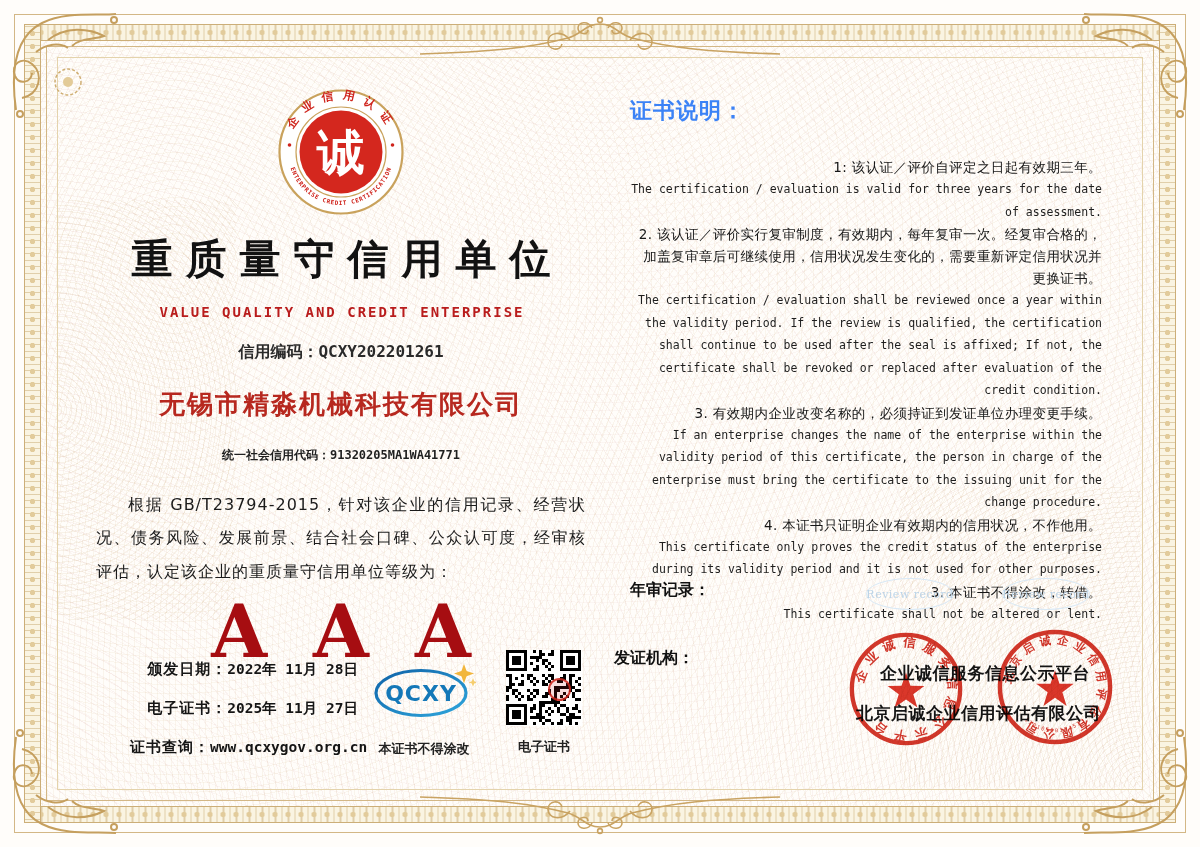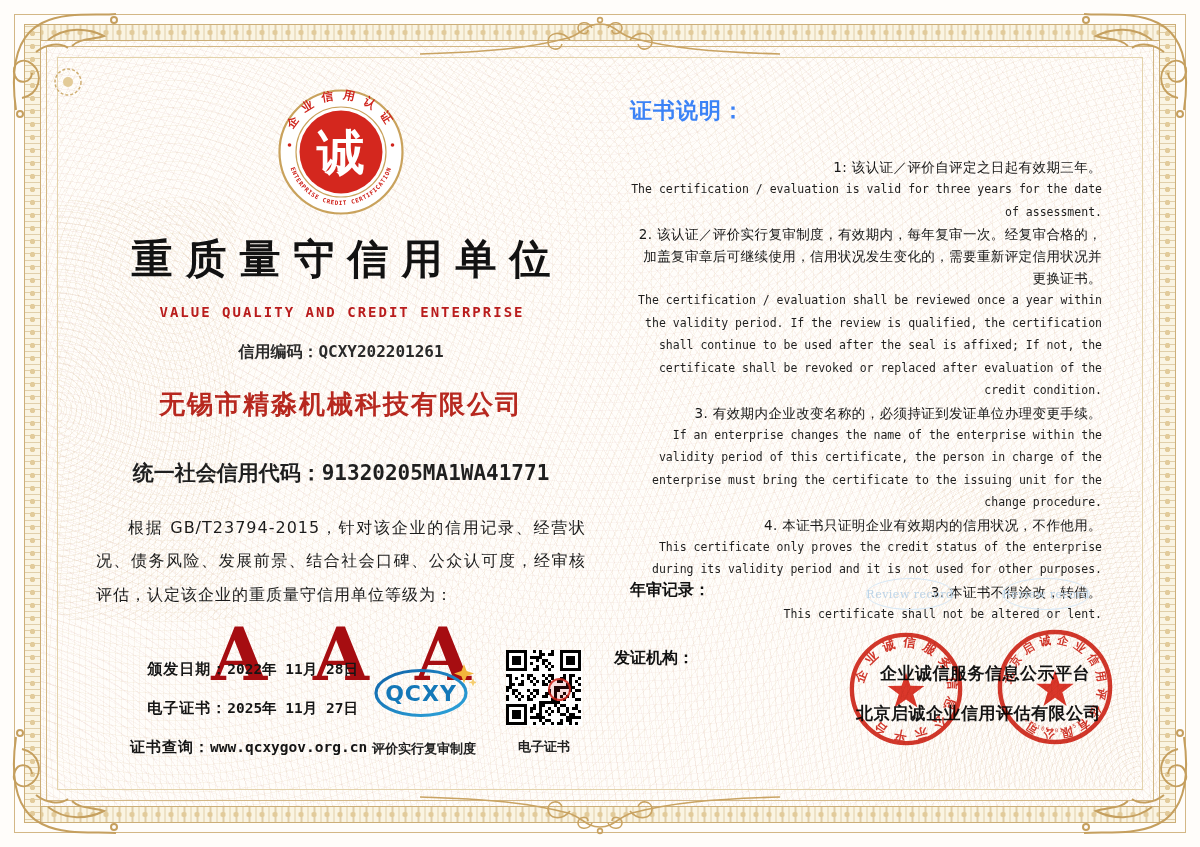--- a/index.html
+++ b/index.html
@@ -39,21 +39,21 @@
   .flourish.top{top:14px;} .flourish.bottom{bottom:10px;transform:translateX(-50%) scaleY(-1);}
   
   .left-col{position:absolute;left:96px;top:88px;width:490px;text-align:center;}
   .cert-title{margin-top:12px;font-family:"DejaVu Serif",serif;font-weight:700;font-size:41px;
     color:#121212;letter-spacing:13px;padding-left:13px;white-space:nowrap;}
   .cert-subtitle{margin-top:17px;font-family:"DejaVu Sans Mono",monospace;font-weight:700;font-size:14px;
     letter-spacing:2px;padding-left:2px;color:#b91c1c;white-space:nowrap;}
   .credit-line{margin-top:22px;font-size:16px;font-weight:700;color:#2a2a2a;}
   .credit-line .val{font-family:"DejaVu Sans Mono",monospace;font-weight:700;}
   .company-name{margin-top:24px;font-size:26px;font-weight:700;color:#b7281f;letter-spacing:2px;white-space:nowrap;}
-  .uscc-line{margin-top:37px;font-size:21px;font-weight:700;color:#1f1f1f;}
+  .uscc-line{margin-top:25px;font-size:12px;font-weight:700;color:#1f1f1f;}
   .uscc-line .val{font-family:"DejaVu Sans Mono",monospace;}
   .body-para{margin-top:24px;text-align:justify;text-indent:2em;font-size:16px;line-height:2.08;
     color:#1b1b1b;letter-spacing:1px;}
   .grade{margin-top:4px;font-family:"DejaVu Serif",serif;font-weight:700;font-size:72px;line-height:1.1;
     color:#a60d11;letter-spacing:46px;padding-left:46px;white-space:nowrap;}
   
   .bottom-block{position:absolute;left:130px;top:650px;width:465px;display:flex;align-items:flex-start;}
   .date-rows{width:228px;font-size:15px;line-height:2.6;color:#151515;text-align:right;white-space:nowrap;}
   .date-rows .lab{font-weight:700;letter-spacing:1px;}
   .date-rows .val{font-weight:700;font-family:"DejaVu Sans Mono",monospace;font-size:14.5px;}
@@ -217,21 +217,21 @@
           <linearGradient id="qcxyGrad" x1="0" y1="0" x2="1" y2="1">
             <stop offset="0" stop-color="#0f63a8"></stop>
               <stop offset="1" stop-color="#2fa6dc"></stop>
           </linearGradient>
         </defs>
         <ellipse cx="49" cy="29" rx="45" ry="22.5" fill="none" stroke="url(#qcxyGrad)" stroke-width="3.2"></ellipse>
         <text x="49" y="37" text-anchor="middle" font-size="22" font-weight="700" fill="#1478b8" letter-spacing="1" font-family="DejaVu Sans, sans-serif">QCXY</text>
         <path d="M92 0 l2.6 7 L102 9.6 l-7.4 2.6 L92 19.2 l-2.6-7 L82 9.6 l7.4-2.6 Z" fill="#f2b63c"></path>
         <path d="M101 14 l1.2 3.2 3.2 1.2 -3.2 1.2 -1.2 3.2 -1.2 -3.2 -3.2 -1.2 3.2 -1.2 Z" fill="#f6cd6e"></path>
       </svg>
-      <div class="qcxy-caption">评价实行复审制度</div>
+      <div class="qcxy-caption">本证书不得涂改</div>
     </div>
 
     <div class="eqr-block">
       <svg id="qr-svg" width="76" height="76" viewBox="0 0 76 76">
           <rect width="76" height="76" fill="#fff"></rect>
           <rect x="0" y="0" width="21" height="21" fill="#000"></rect>
           <rect x="3" y="3" width="15" height="15" fill="#fff"></rect>
           <rect x="6" y="6" width="9" height="9" fill="#000"></rect>
           <rect x="54" y="0" width="21" height="21" fill="#000"></rect>
           <rect x="57" y="3" width="15" height="15" fill="#fff"></rect>

